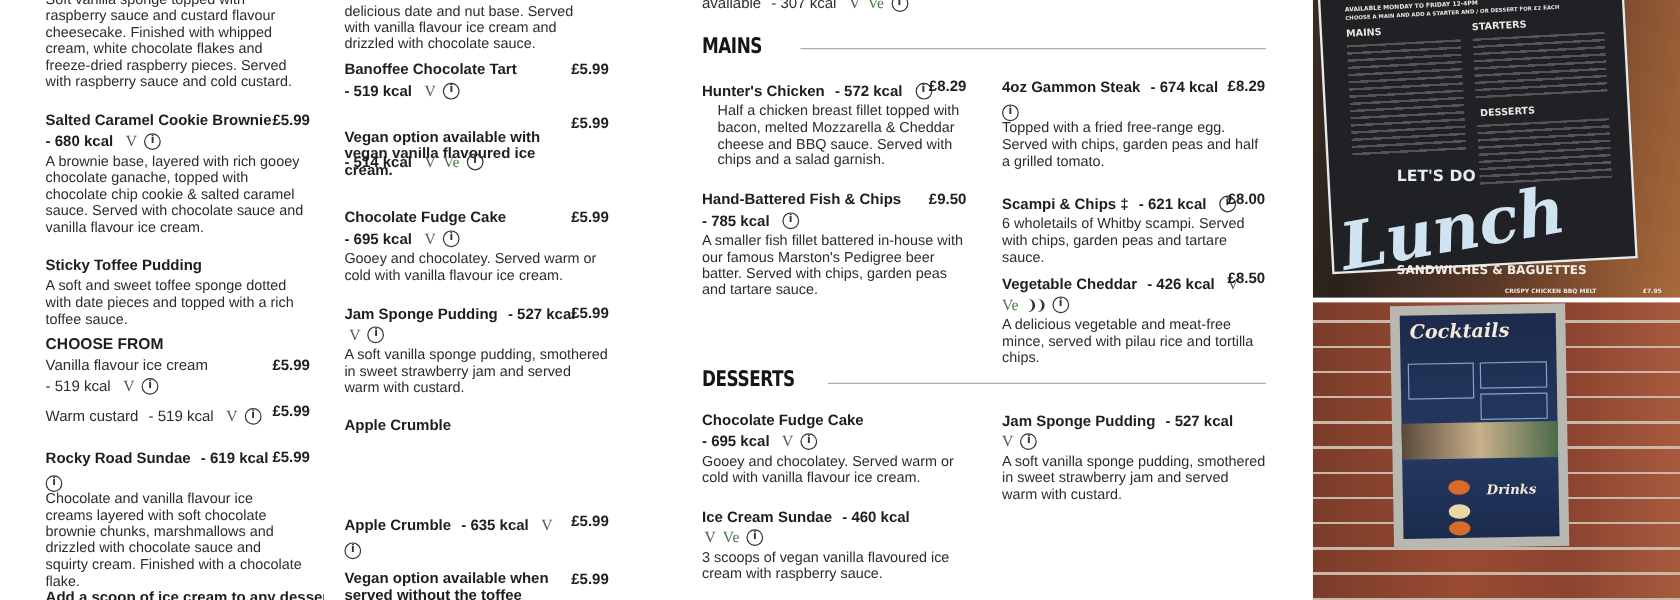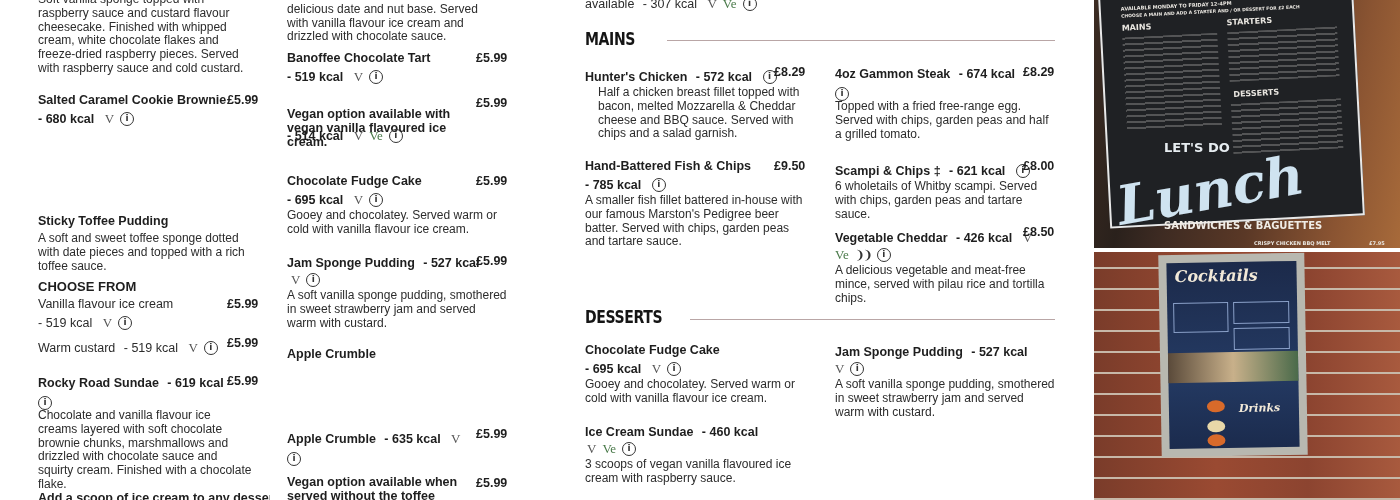--- a/index.html
+++ b/index.html
@@ -55,20 +55,21 @@
 
   <div class="abs item-name" style="left:38px; top:92px;">Salted Caramel Cookie Brownie</div>
   <div class="abs price" style="left:227px; top:92px;">£5.99</div>
   <div class="abs" style="left:38px; top:109px;">
     <span class="kcal">- 680 kcal</span>
     <span class="icons">
       <span class="ico-v">V</span>
       <span class="ico-info">i</span>
     </span>
   </div>
+  <div class="abs desc" style="left:38px; top:128px; width:222px;">A brownie base, layered with rich gooey chocolate ganache, topped with chocolate chip cookie &amp; salted caramel sauce. Served with chocolate sauce and vanilla flavour ice cream.</div>
 
   <div class="abs item-name" style="left:38px; top:213px;">Sticky Toffee Pudding</div>
   <div class="abs desc" style="left:38px; top:232px; width:215px;">A soft and sweet toffee sponge dotted with date pieces and topped with a rich toffee sauce.</div>
   <div class="abs choose" style="left:38px; top:279px;">CHOOSE FROM</div>
   <div class="abs sub" style="left:38px; top:296px;">Vanilla flavour ice cream</div>
   <div class="abs price" style="left:227px; top:296px;">£5.99</div>
   <div class="abs" style="left:38px; top:313px;">
     <span class="sub">- 519 kcal</span>
     <span class="icons">
       <span class="ico-v">V</span>

